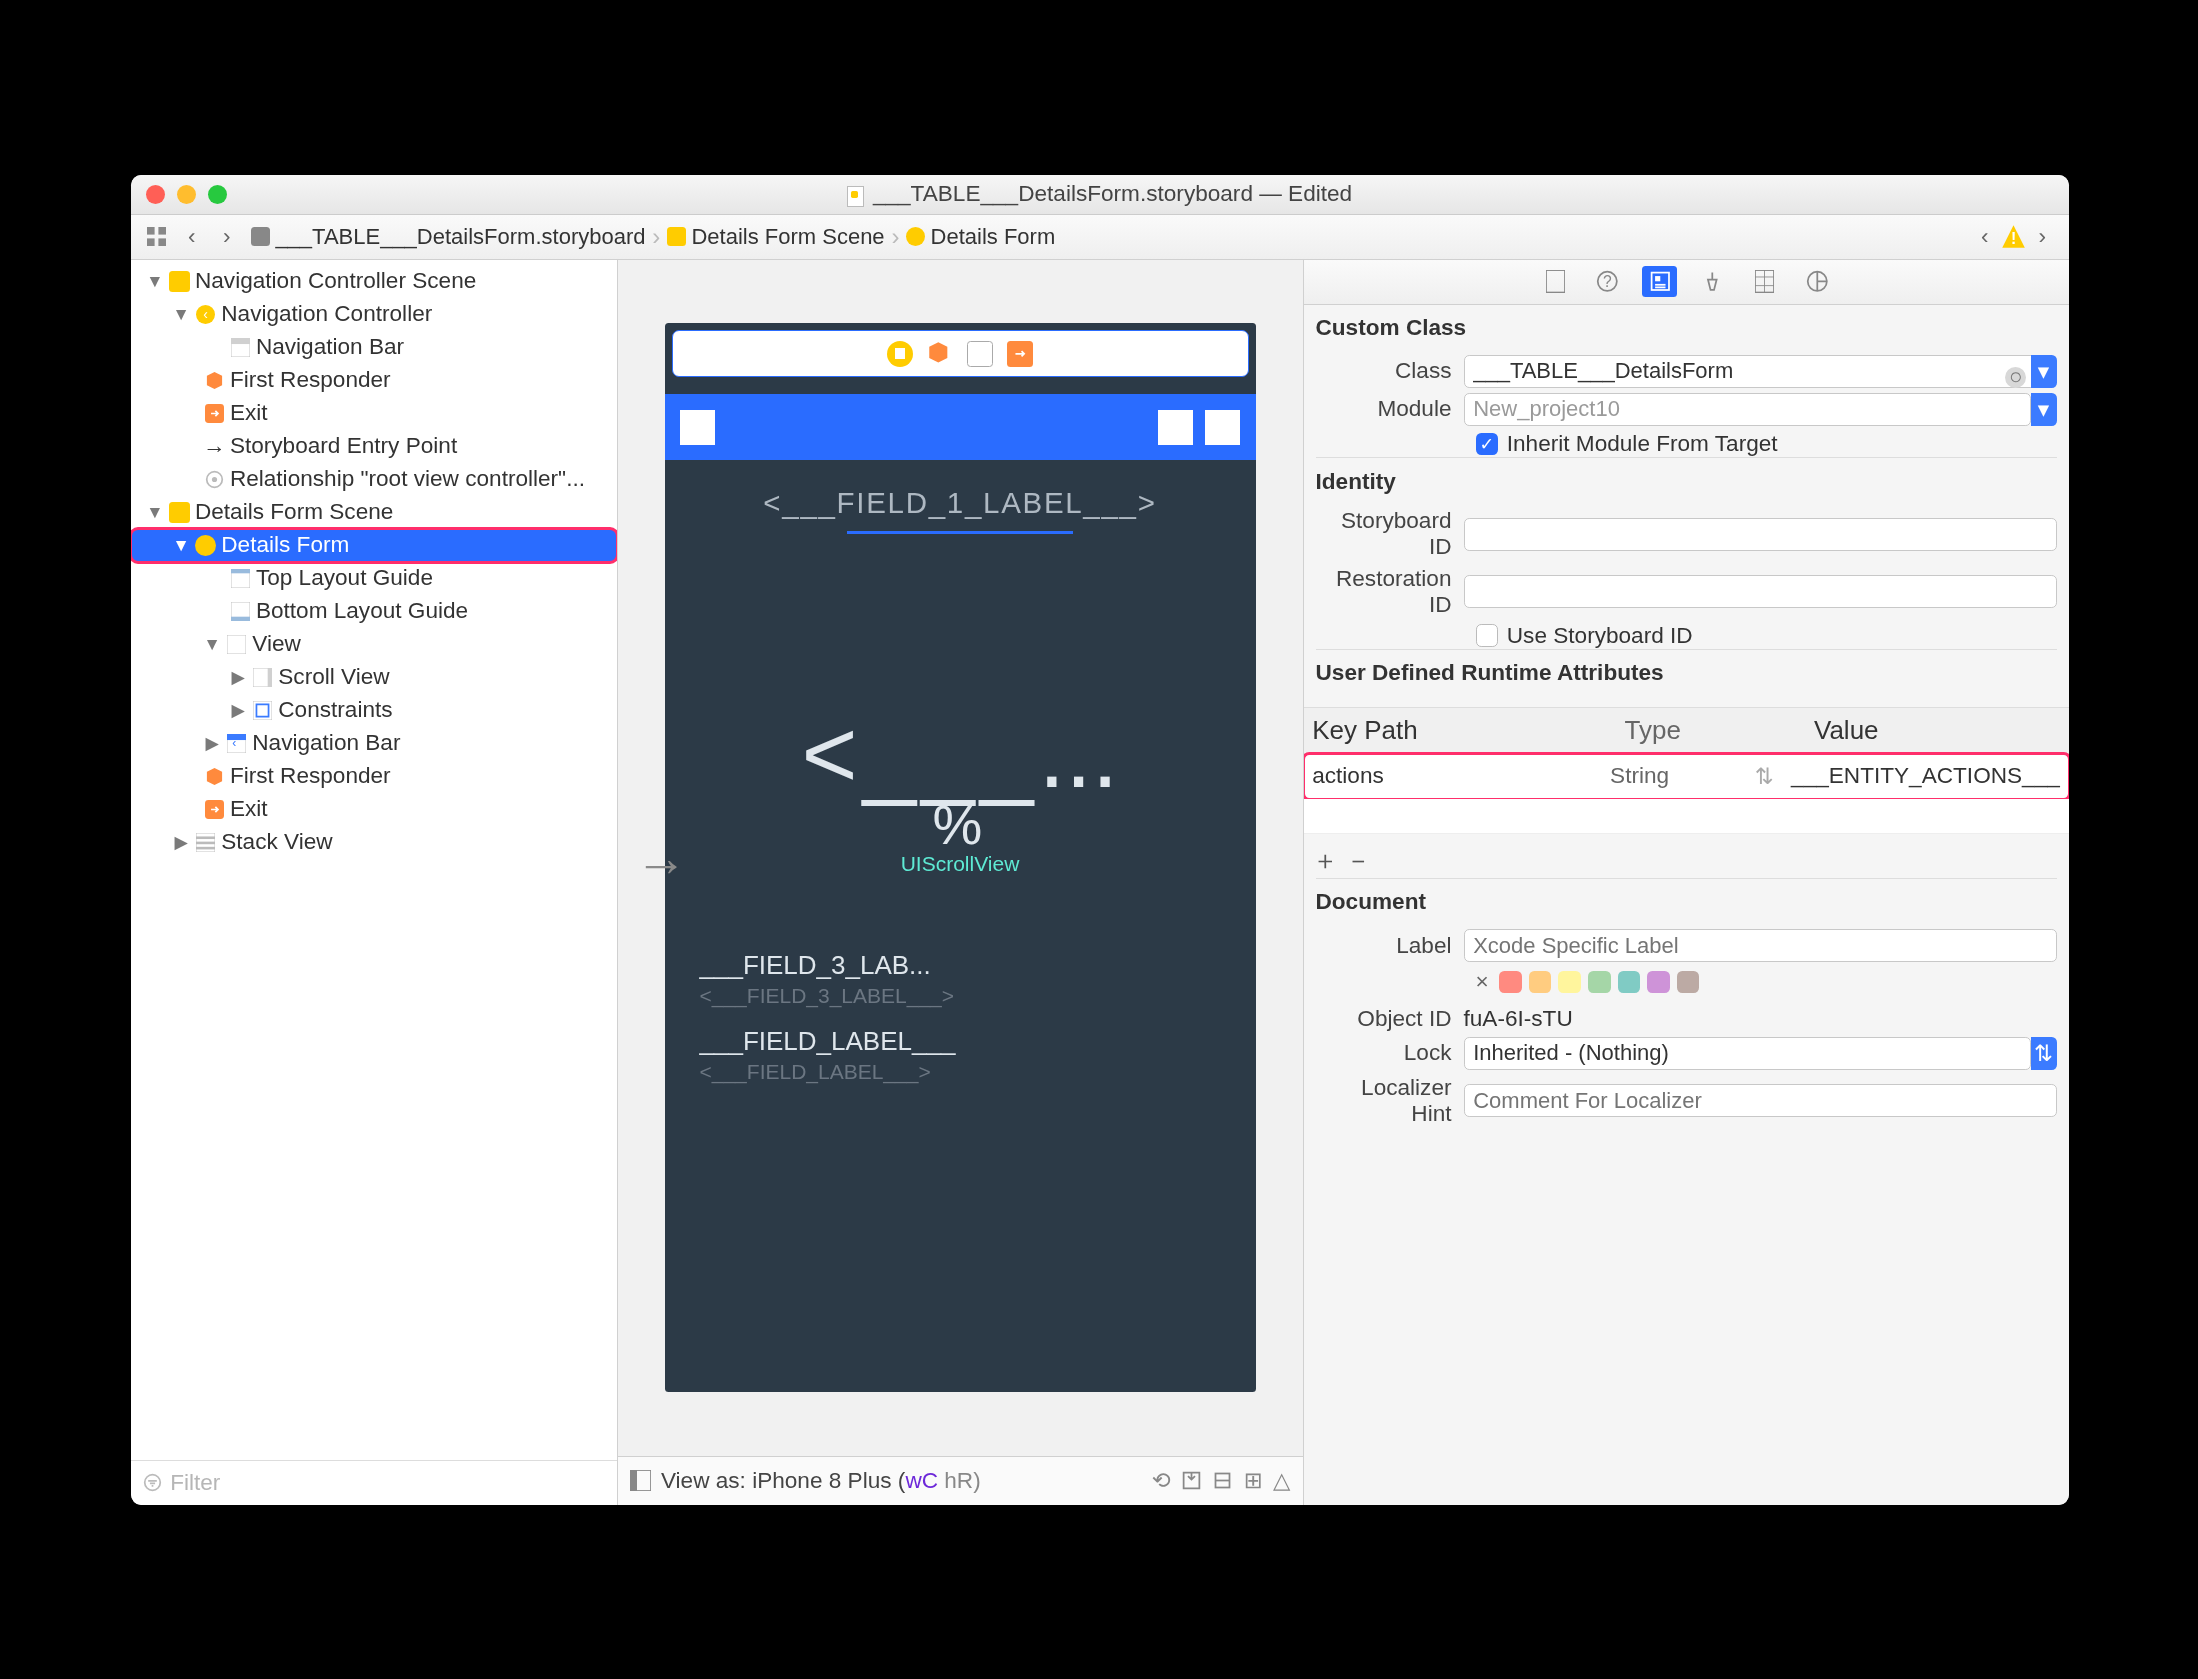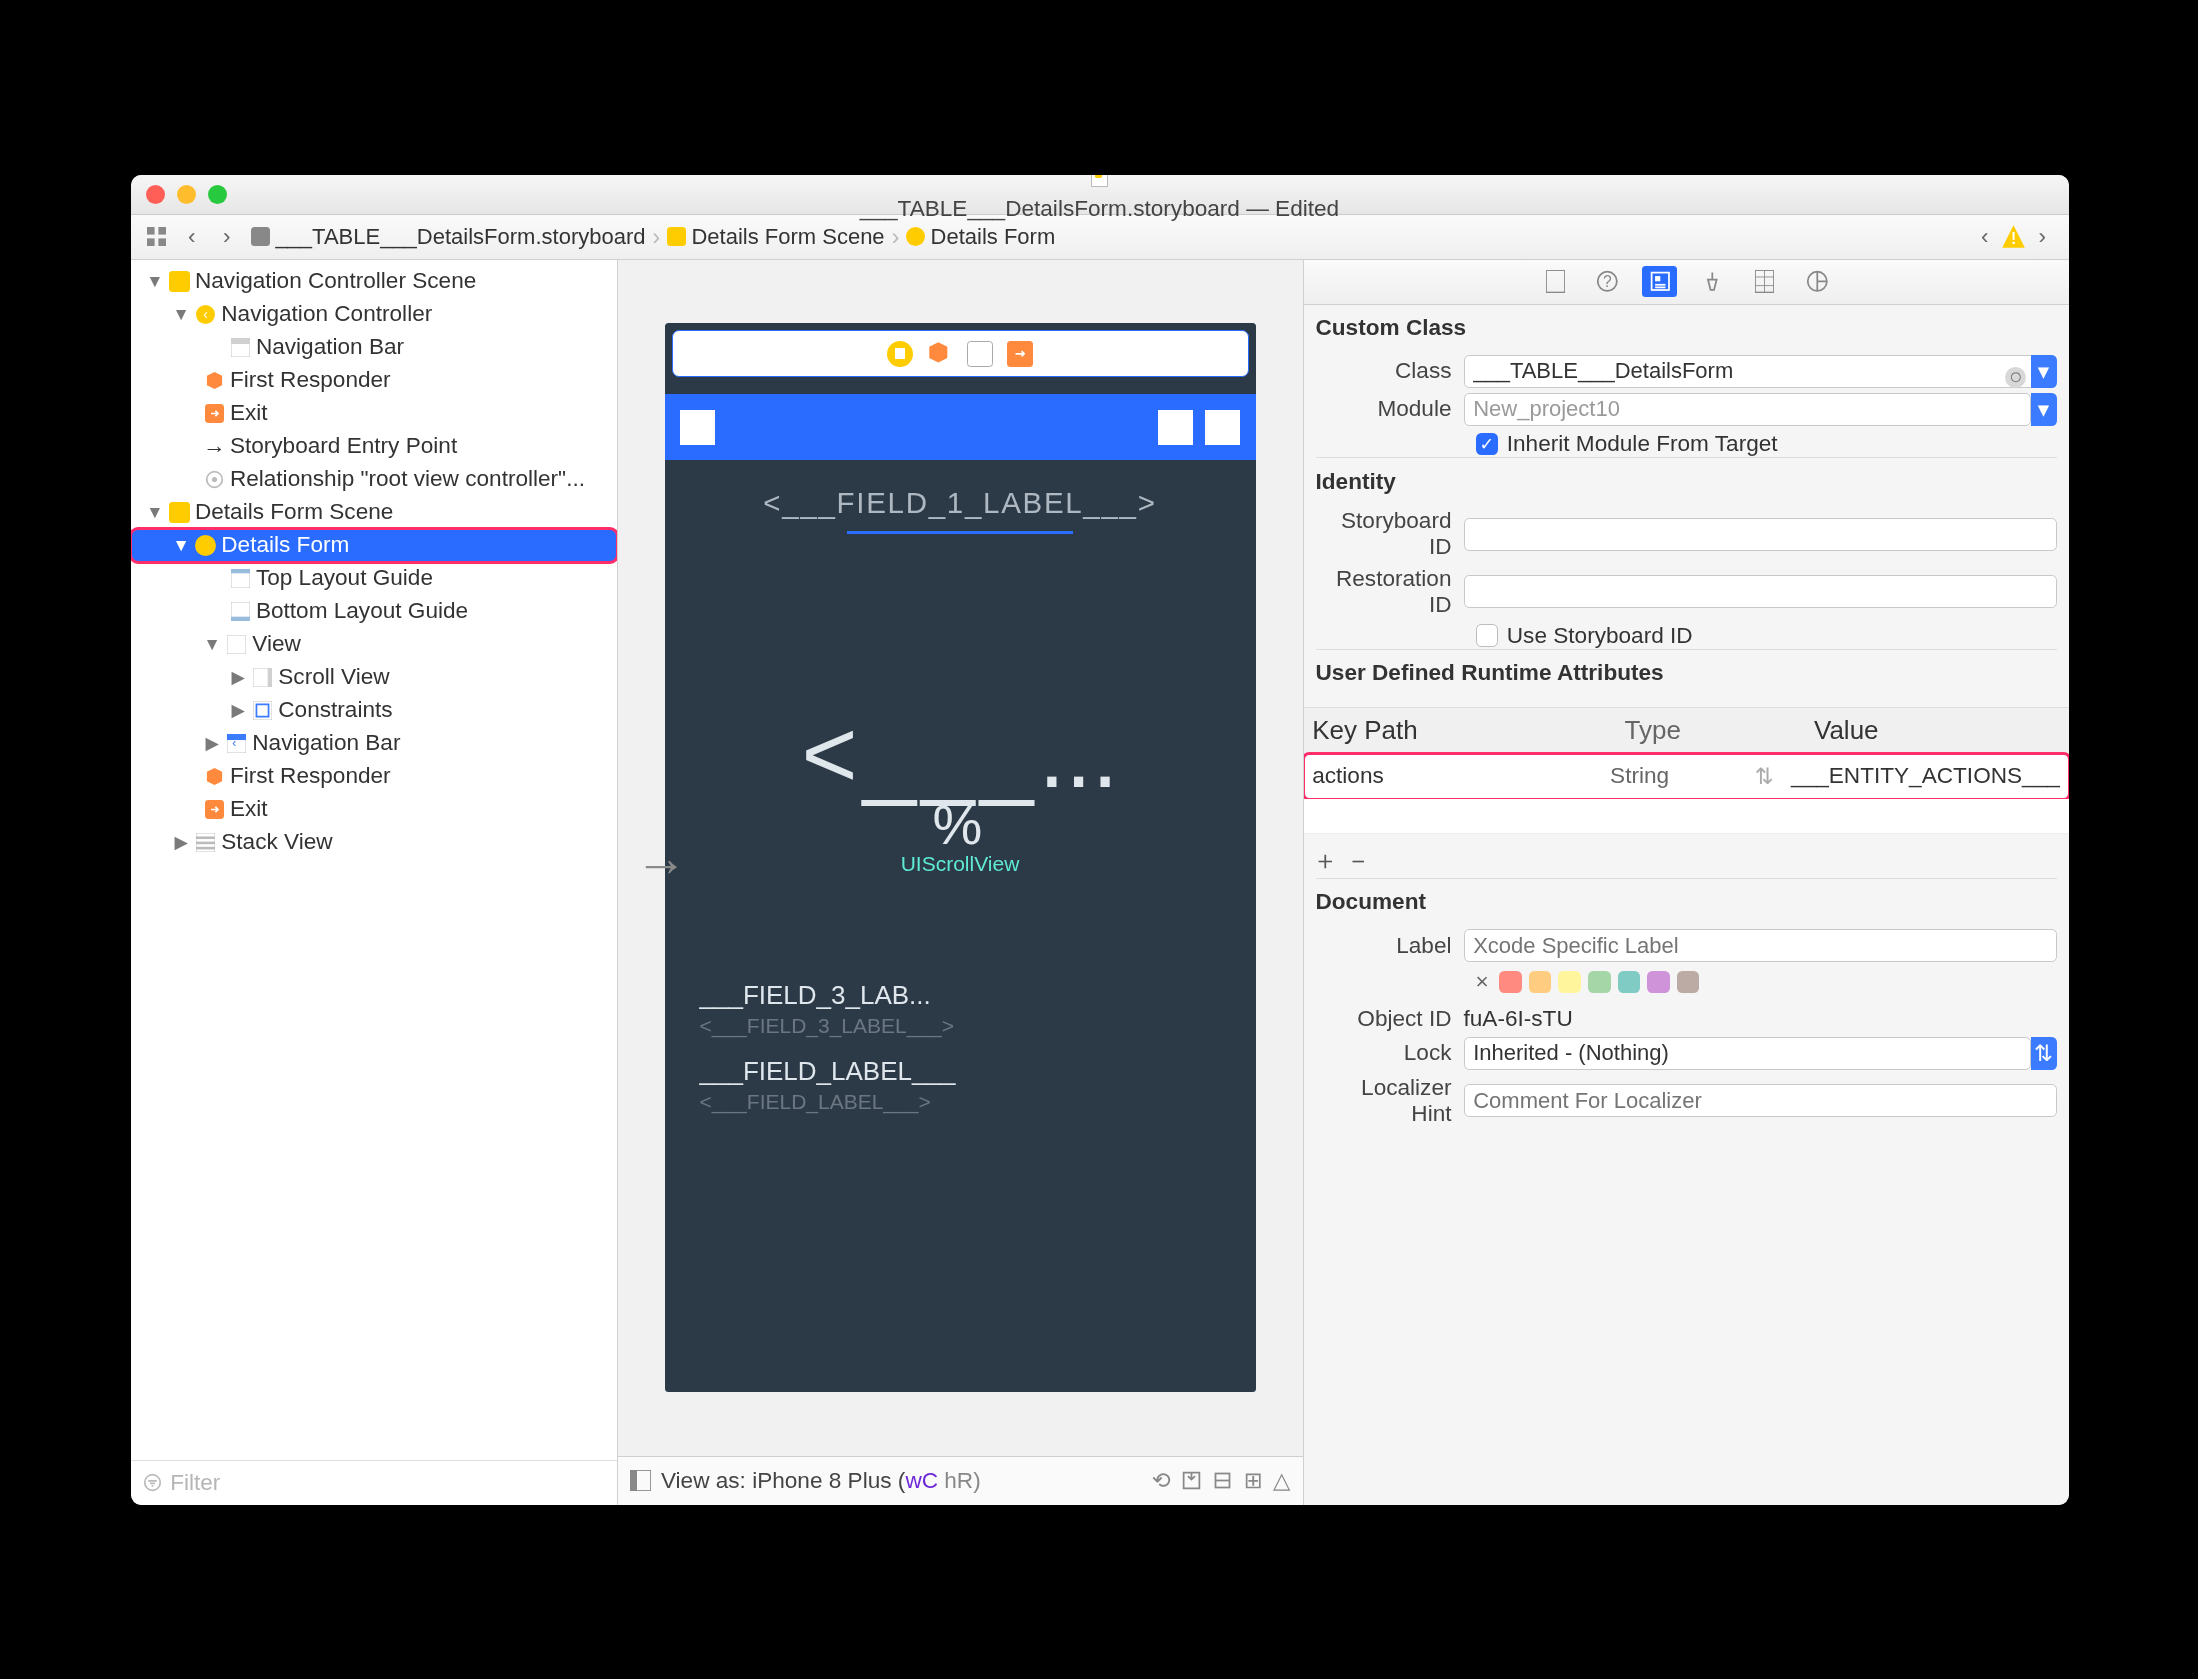--- a/index.html
+++ b/index.html
@@ -2,21 +2,21 @@
 <html style="font-size:14px"><head>
 <meta charset="utf-8">
 <style>
   * { box-sizing: border-box; margin: 0; padding: 0; font-family: -apple-system, "Helvetica Neue", Arial, sans-serif; }
   body { background: #000; width: 2199px; height: 1679px; display: flex; align-items: center; justify-content: center; }
   .window { width: 1938px; height: 1330px; background: #ececec; border-radius: 10.4px; overflow: hidden; box-shadow: 0 26px 70px rgba(0,0,0,.5); display: flex; flex-direction: column; font-size: 22.6px; color: #333; }
   .titlebar { height: 40px; background: linear-gradient(#f6f6f6,#e6e6e6); border-bottom: 0.9px solid #ccc; display: flex; align-items: center; position: relative; }
   .traffic { display: flex; gap: 12px; margin-left: 15.6px; }
   .dot { width: 19px; height: 19px; border-radius: 50%; }
   .red{background:#ff5f56;} .yellow{background:#ffbd2e;} .green{background:#27c93f;}
-  .title { position: absolute; left:0; right:0; text-align:center; color:#444; font-size: 22.6px; display:flex; align-items:center; justify-content:center; gap:8.7px;flex-direction:column;}
+  .title { position: absolute; left:0; right:0; text-align:center; color:#444; font-size: 22.6px; display:flex; align-items:flex-end; justify-content:center; gap:8.7px;}
   .title .doc-icon{width:17.4px;height:21px;background:#fff;border:0.9px solid #bbb;position:relative;}
   .title .doc-icon::before{content:'';position:absolute;top:3.5px;left:3.5px;width:7px;height:7px;background:#ffcc00;border-radius:1.7px;}
   
   .toolbar { height: 45px; background: linear-gradient(#fafafa,#efefef); border-bottom: 0.9px solid #d0d0d0; display:flex; align-items:center; padding:0 8.7px; }
   .tb-btn { display:flex; align-items:center; justify-content:center; width:35px; height:31px; color:#666; }
   .breadcrumb { display:flex; align-items:center; gap:5.2px; margin-left:7px; font-size:22px; color:#333; flex:1; }
   .bc-icon { width:19px; height:19px; display:inline-flex; align-items:center; justify-content:center; border-radius:3.5px;}
   .bc-file { background:#888;}
   .bc-scene{ background:#ffcc00;}
   .bc-form{ background:#ffcc00; border-radius:50%;}
@@ -50,21 +50,21 @@
   .top-ico{width:26px;height:26px;border-radius:5.2px;}
   .phone-nav{height:66px;background:#2a6cff;display:flex;align-items:center;justify-content:space-between;padding:0 15.6px;margin-top:17.4px;}
   .nav-sq{width:35px;height:35px;background:#fff;}
   .phone-body{padding:26px 35px;color:#aeb8c2;}
   .f1{ text-align:center;font-size:29.5px;letter-spacing:1.7px;}
   .underline{height:3.5px;background:#2a6cff;width:226px;margin:10.4px auto 0;}
   .big{margin-top:165px;text-align:center;font-size:96px;font-weight:300;color:#dfe6ec;letter-spacing:5.2px;}
   .dots{letter-spacing:0;}
   .perc{font-size:56px;margin-top:-17.4px;}
   .scrollv{font-size:21px;color:#5eead4;margin-top:-5.2px;}
-  .fields{margin-top:104px;}
+  .fields{margin-top:74px;}
   .frow{display:flex;gap:52px;margin-bottom:17.4px;}
   .flabel{font-size:26px;color:#dfe6ec;}
   .fsub{font-size:21px;color:#6b7682;margin-top:3.5px;}
   .canvas-bottom{height:49px;border-top:0.9px solid #d0d0d0;background:#fafafa;display:flex;align-items:center;padding:0 12px;gap:10.4px;color:#444;}
   .canvas-bottom .spacer{flex:1;}
   .cb-ico{color:#888;}
   
   
   .inspector{width:765px;background:#f5f5f5;display:flex;flex-direction:column;overflow:auto;}
   .insp-tabs{height:45px;background:linear-gradient(#fafafa,#efefef);border-bottom:0.9px solid #d0d0d0;display:flex;align-items:center;justify-content:center;gap:17.4px;}

